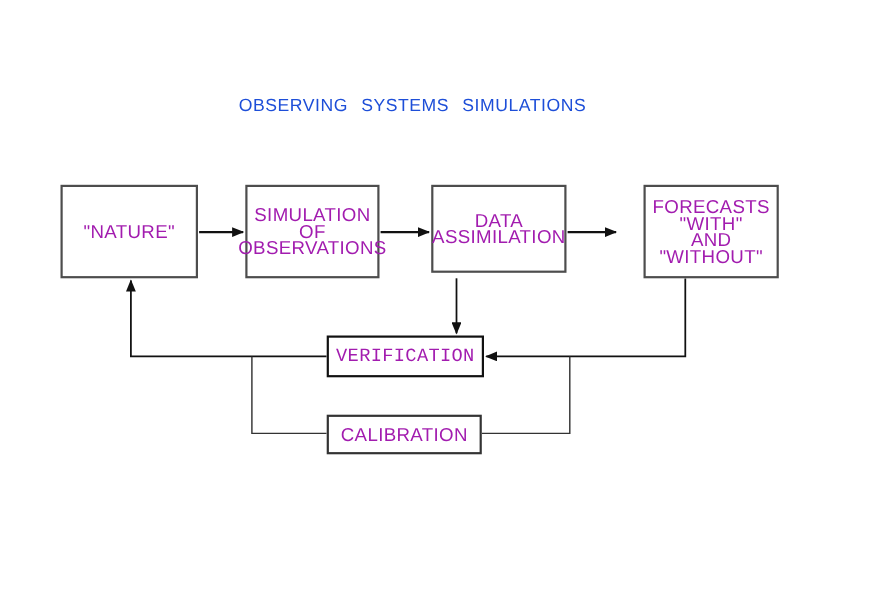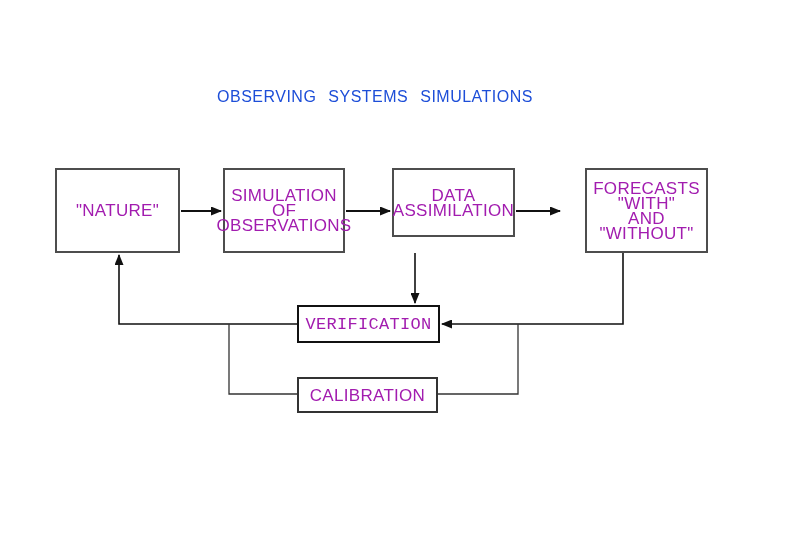--- a/index.html
+++ b/index.html
@@ -40,21 +40,21 @@
   .node .box-label {
     font-size: 17px;
     line-height: 15px;
     color: #a21caf;
     text-align: center;
     white-space: pre-line;
     letter-spacing: 0.3px;
   }
   .node-nature        { left: 55px;  top: 168px; width: 125px; height: 85px; }
   .node-simulation    { left: 223px; top: 168px; width: 122px; height: 85px; }
-  .node-assimilation  { left: 392px; top: 168px; width: 123px; height: 69px; }
+  .node-assimilation  { left: 392px; top: 168px; width: 123px; height: 80px; }
   .node-forecasts     { left: 585px; top: 168px; width: 123px; height: 85px; }
   .node-verification  { left: 297px; top: 305px; width: 143px; height: 38px; border-color: #111111; font-family: Liberation Mono, monospace; }
   .node-calibration   { left: 297px; top: 377px; width: 141px; height: 36px; border-color: #333333; }
   .connector-layer {
     position: absolute;
     left: 0; top: 0;
     width: 792px;
     height: 540px;
     z-index: 1;
   }

